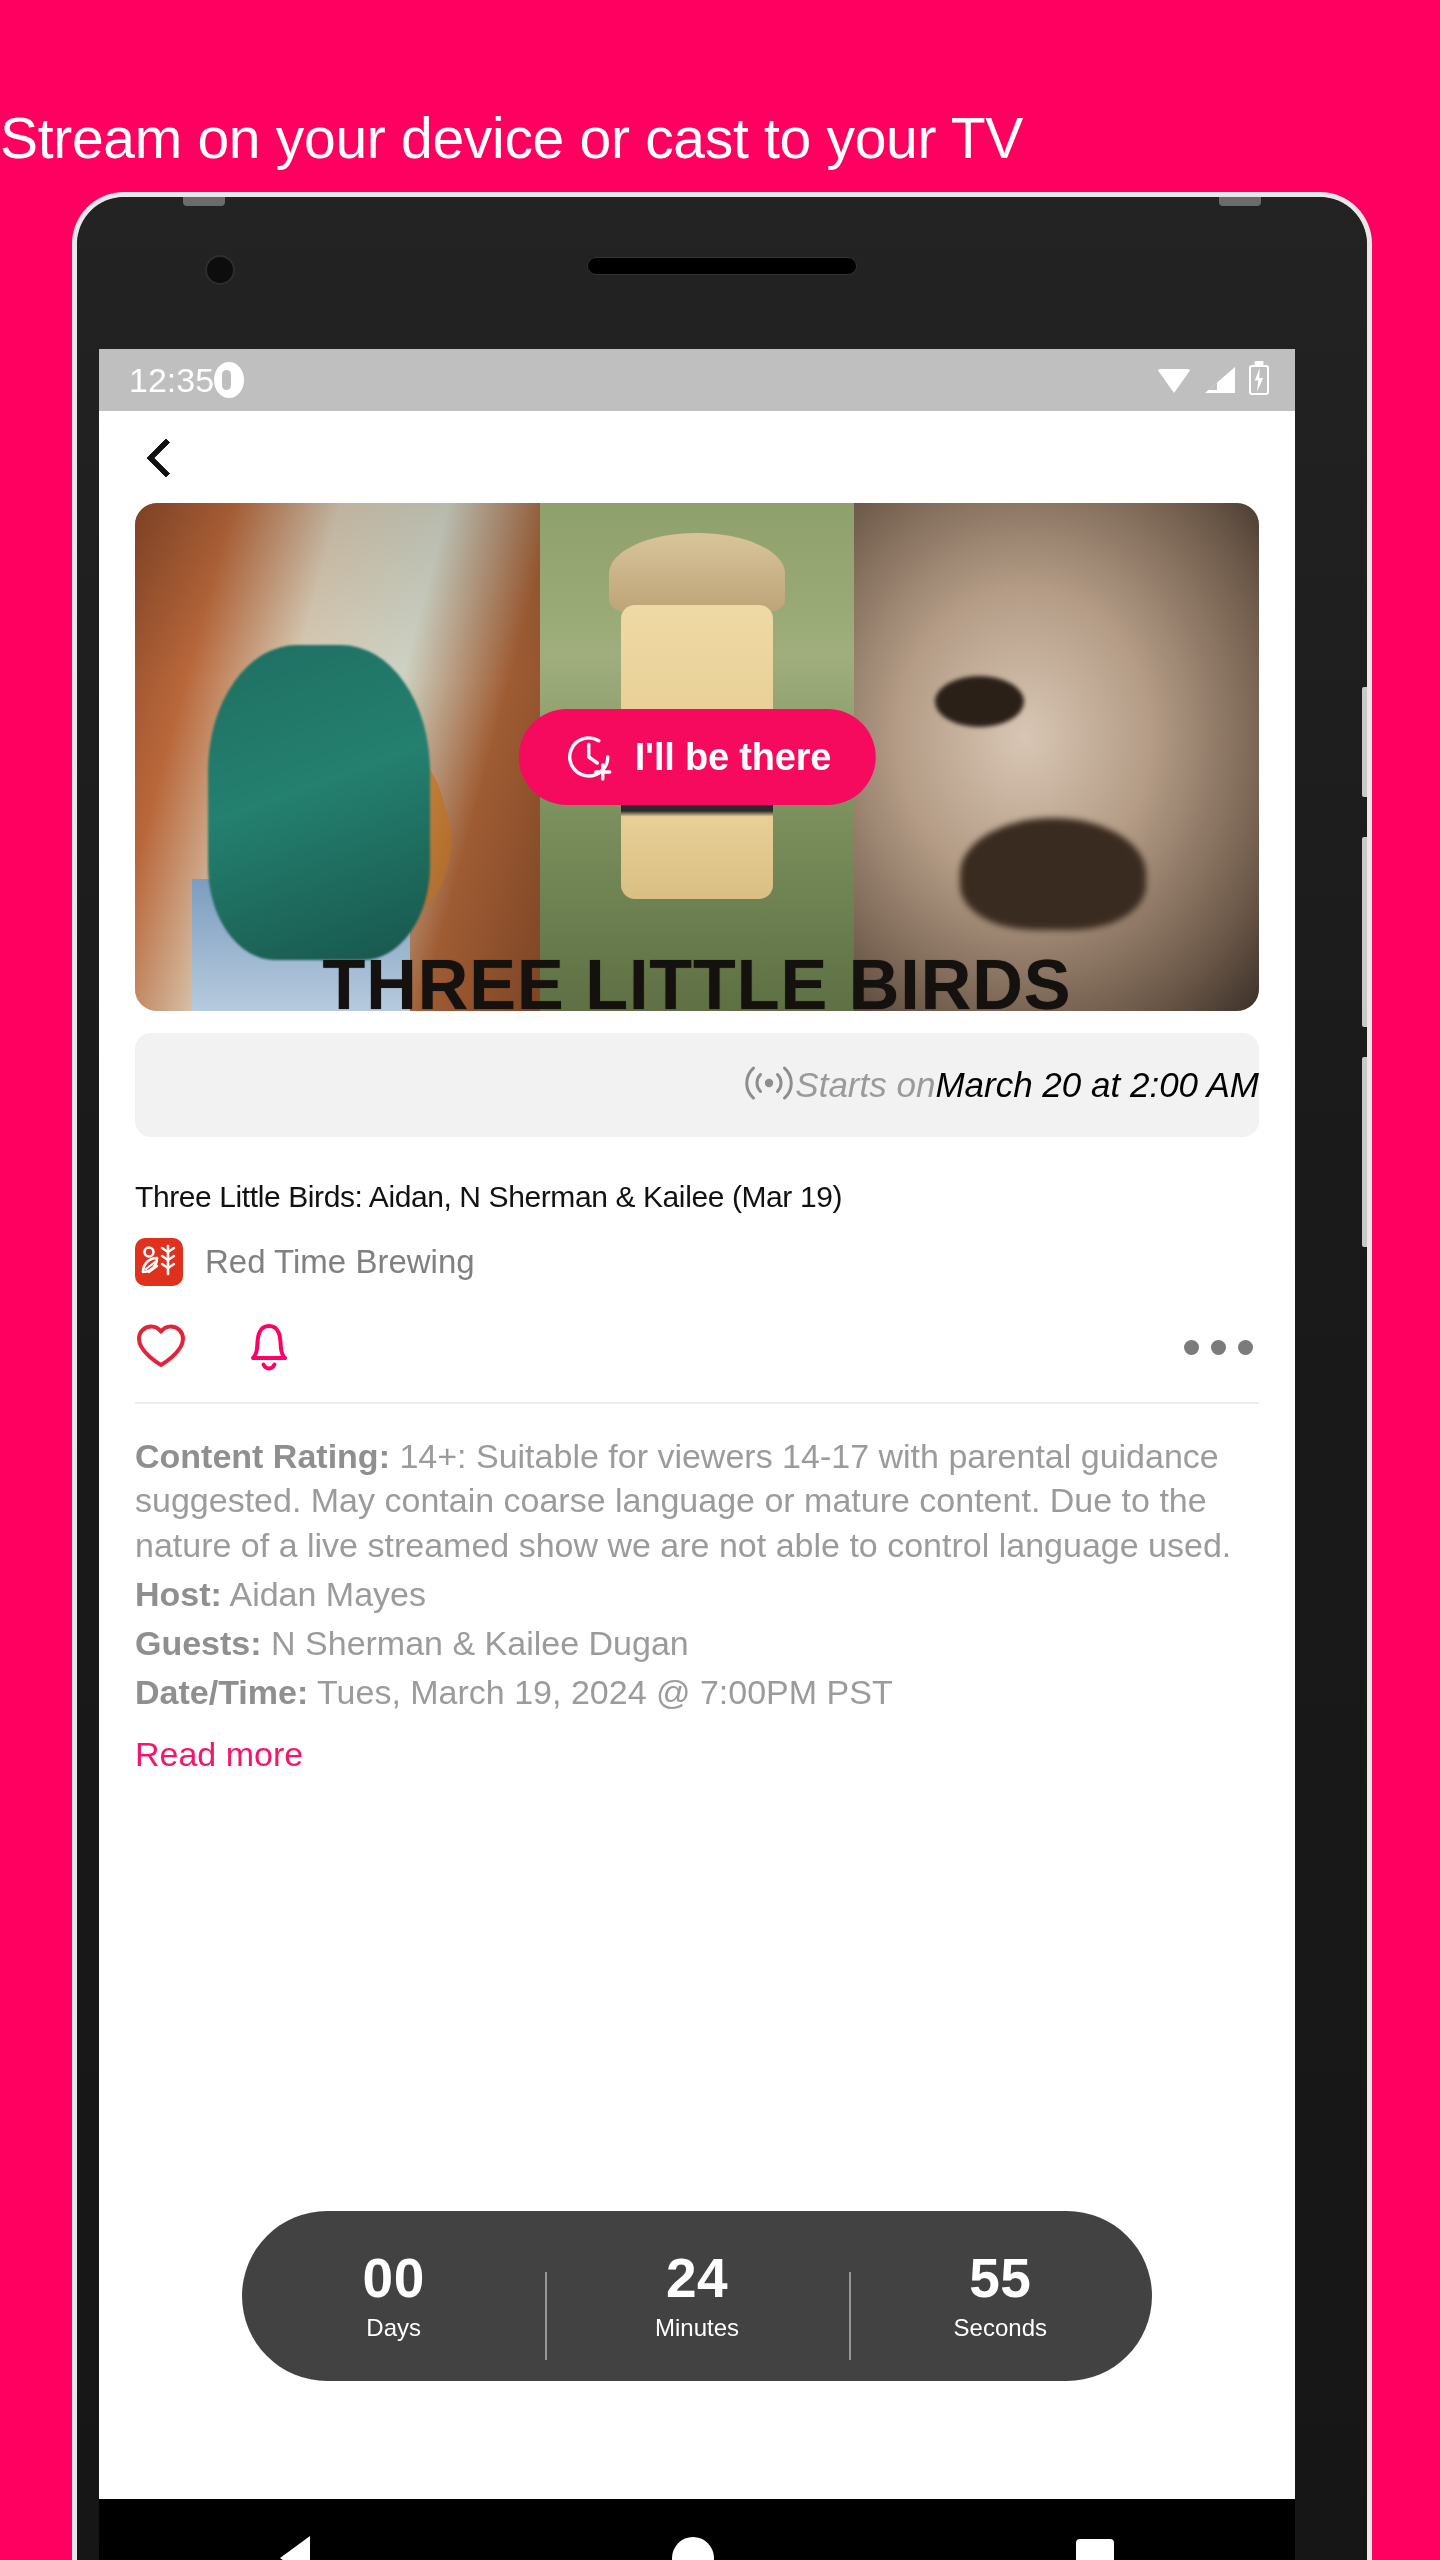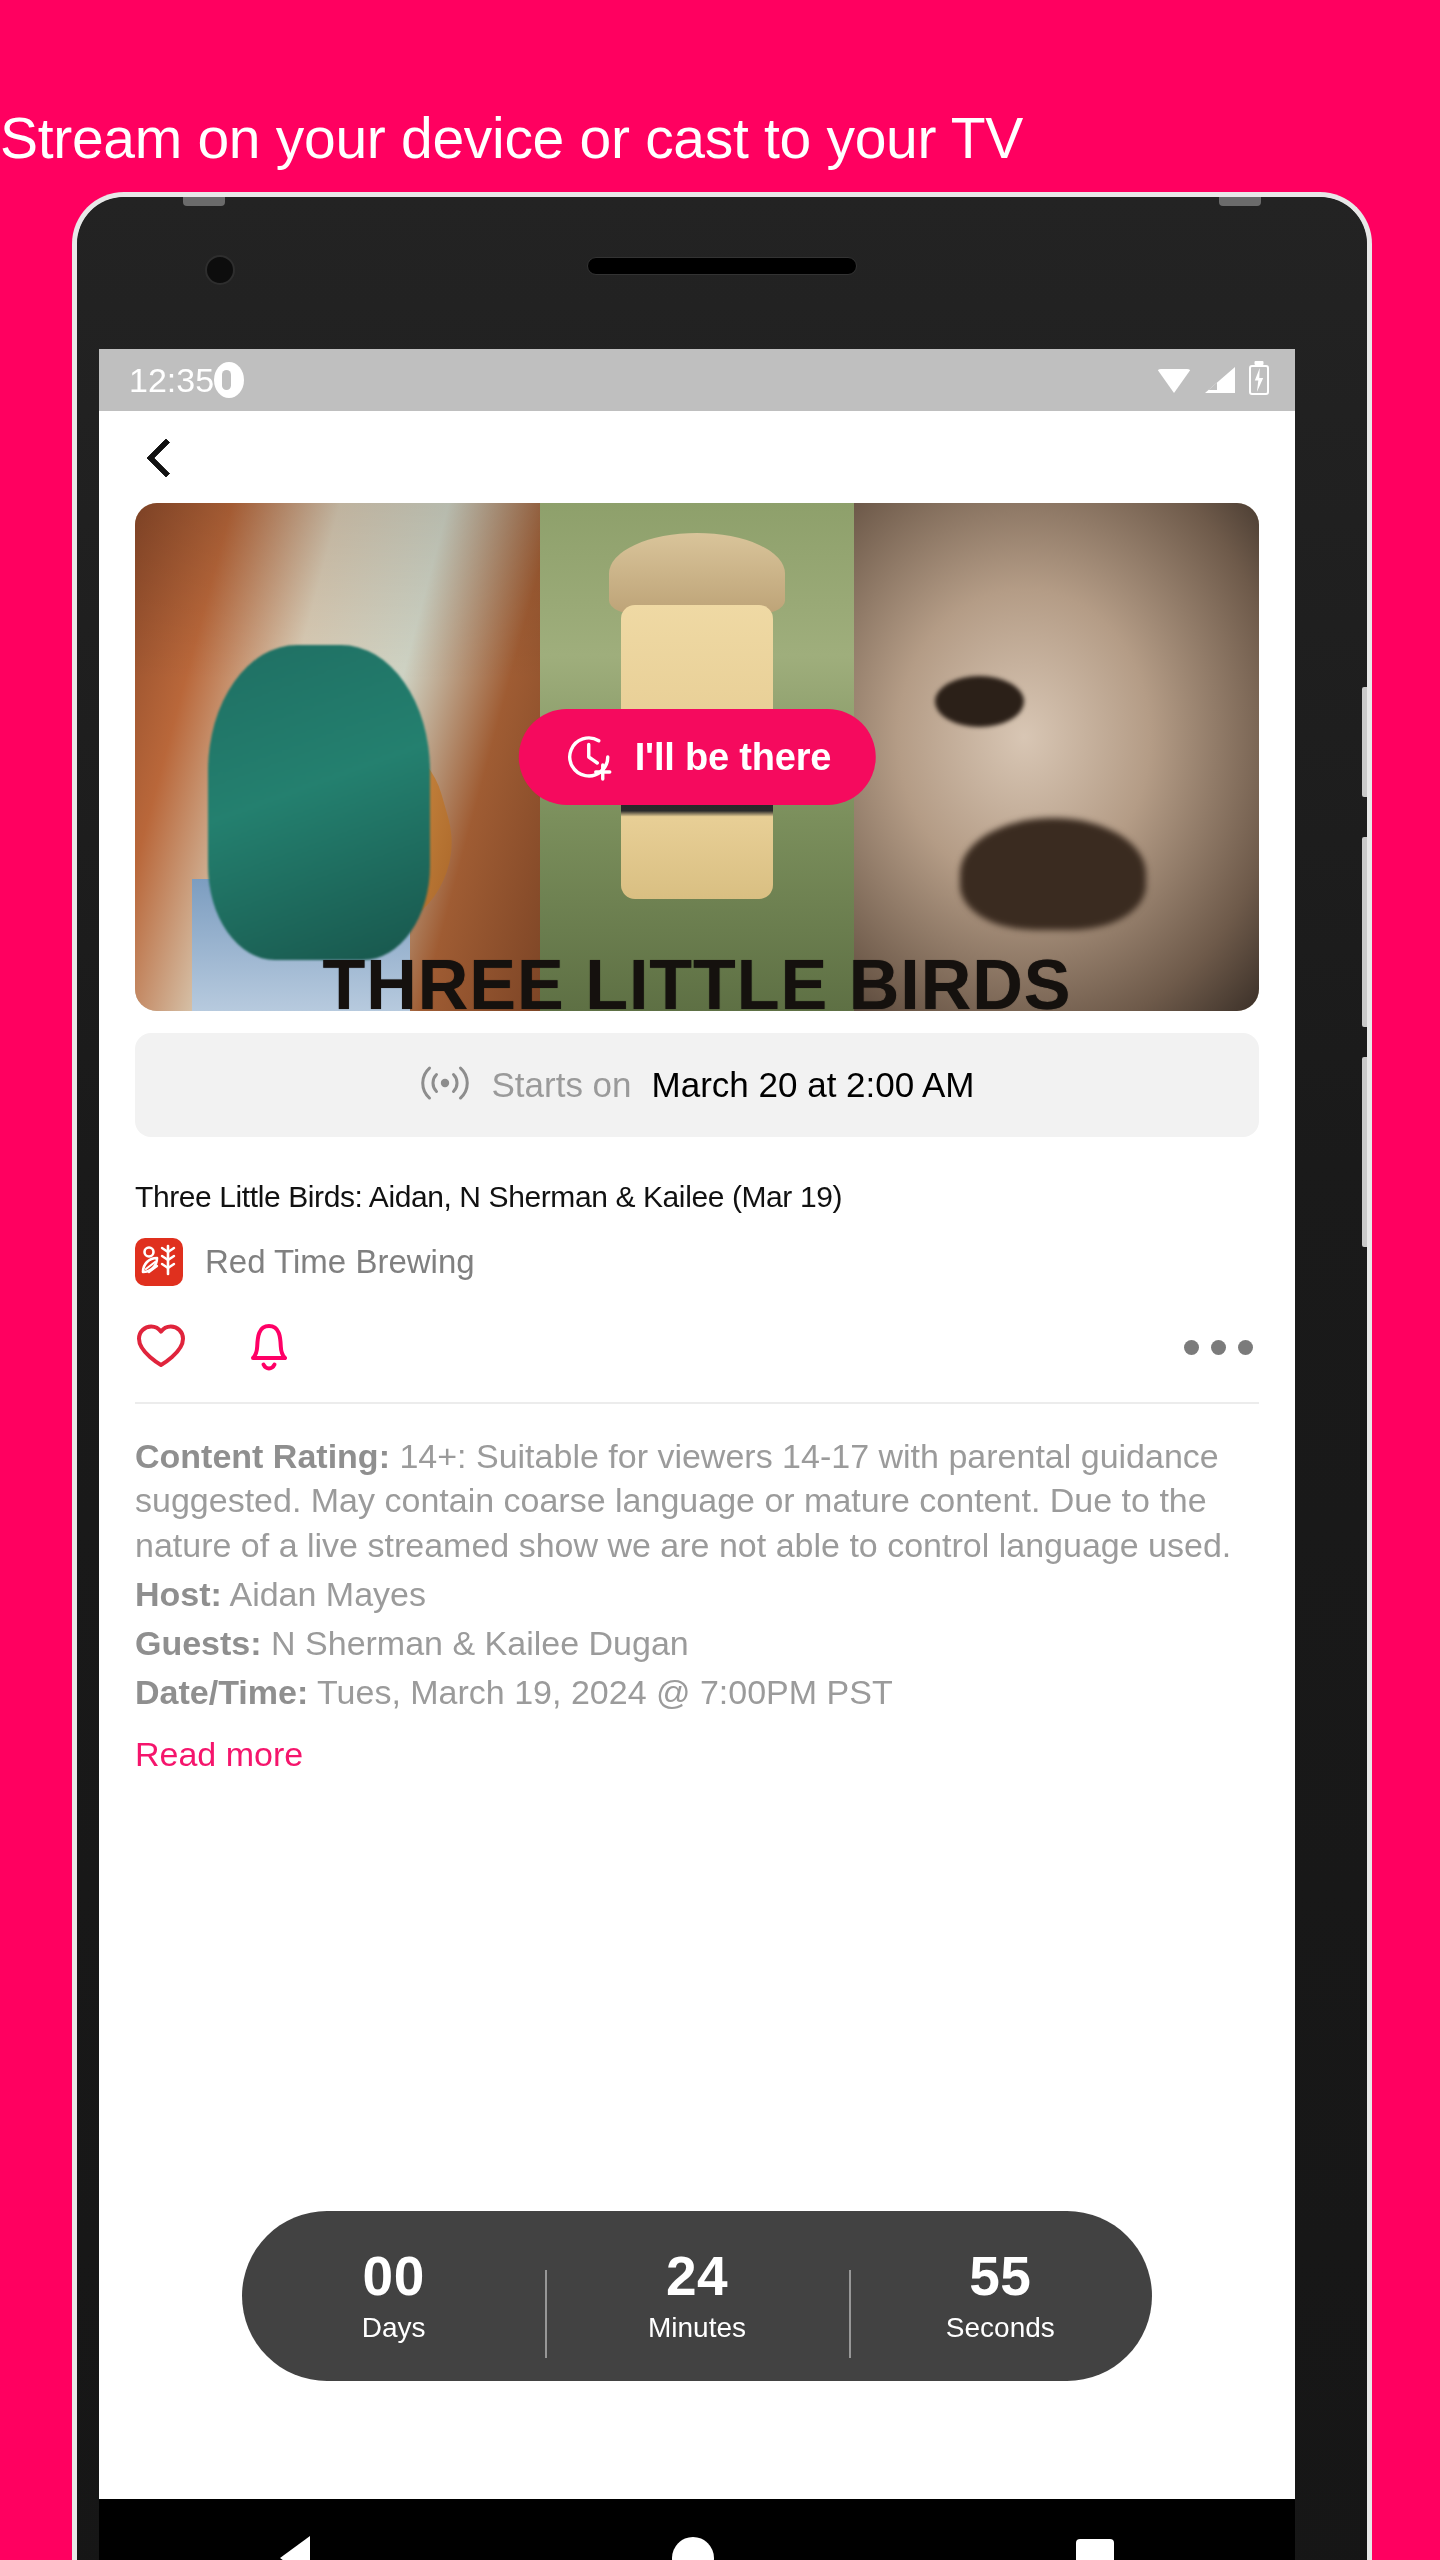--- a/index.html
+++ b/index.html
@@ -359,22 +359,22 @@
   .clock-plus-icon { width: 52px; height: 52px; display: block; }
 
   
   .starts-bar {
     margin: 22px 36px 0;
     height: 104px;
     background: #f2f2f2;
     border-radius: 16px;
     display: flex;
     align-items: center;
-    justify-content: center;
-    gap: 20px;
+    justify-content: flex-end;
+    font-style: italic;
   }
 
   .broadcast-icon { width: 52px; height: 42px; }
 
   .starts-prefix {
     font-size: 35px;
     color: #9a9a9a;
   }
 
   .starts-value {
@@ -494,21 +494,21 @@
   .cd-value {
     color: #ffffff;
     font-size: 55px;
     font-weight: 700;
     line-height: 1.05;
     letter-spacing: 0.5px;
   }
 
   .cd-label {
     color: #ffffff;
-    font-size: 28px;
+    font-size: 24px;
     font-weight: 400;
     margin-top: 6px;
   }
 
   
   .nav-system {
     position: absolute;
     left: 0; right: 0; bottom: 0;
     height: 118px;
     background: #000;

